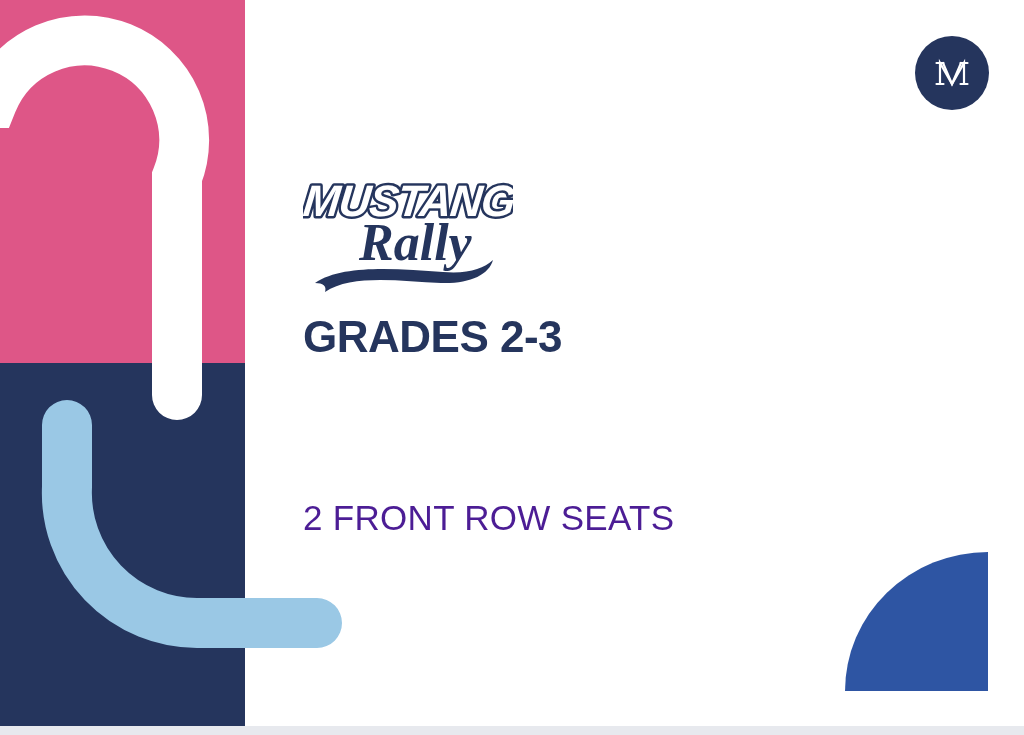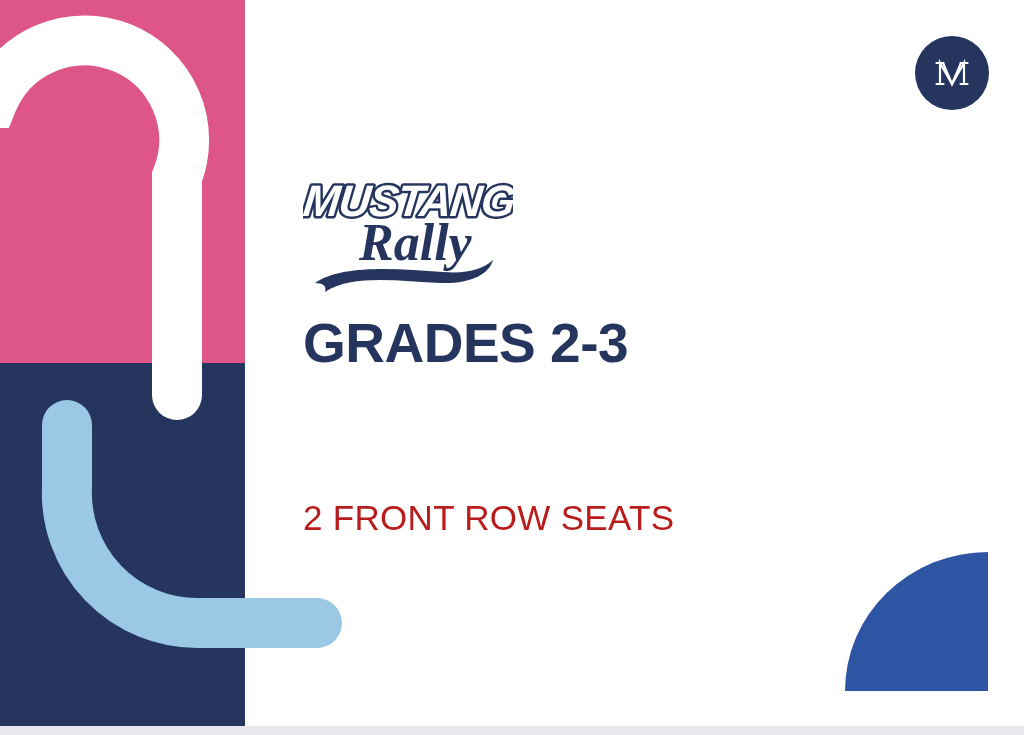--- a/index.html
+++ b/index.html
@@ -68,37 +68,37 @@
     width: 210px;
     height: 125px;
   }
   .headline {
     position: absolute;
     left: 0px;
     top: 314px;
     width: 680px;
     margin: 0;
     color: #25355d;
-    font-size: 55px;
+    font-size: 44px;
     font-weight: 700;
     letter-spacing: -0.5px;
     line-height: 1.06;
     text-transform: uppercase;
     font-family: "Liberation Sans", sans-serif;
   }
   .headline .line {
     display: block;
     white-space: nowrap;
   }
   .subtitle {
     position: absolute;
     left: 0px;
     top: 498px;
     margin: 0;
-    color: #b91c1c;
+    color: #4c1d95;
     font-size: 35px;
     font-weight: 400;
     letter-spacing: 0.3px;
     text-transform: uppercase;
     font-family: "Liberation Sans", sans-serif;
   }
 
   
   .badge {
     position: absolute;

